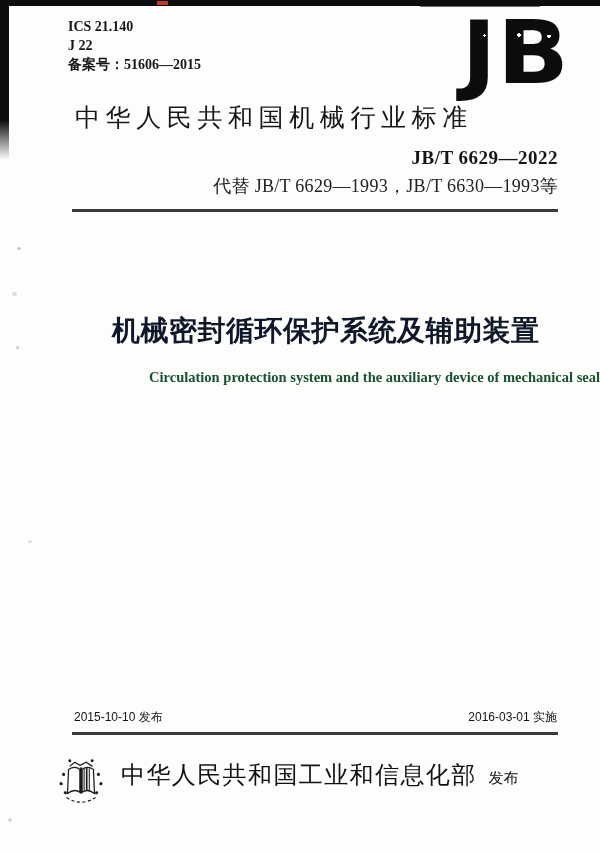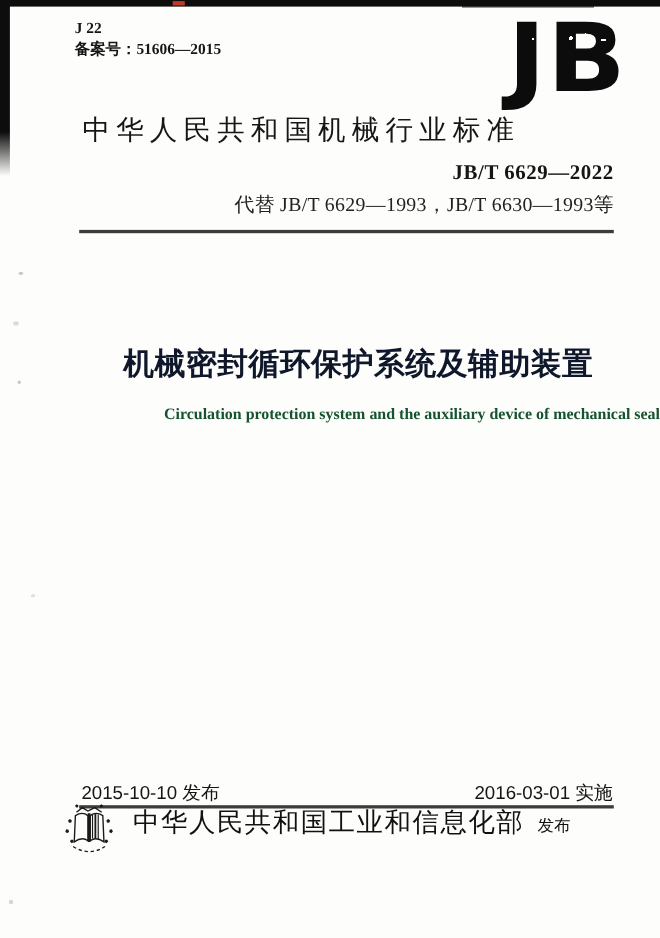--- a/index.html
+++ b/index.html
@@ -51,43 +51,44 @@
   .rule{position:absolute;left:72px;width:486px;background:#3c3c3c;}
   .rule-top{top:209px;height:3px;}
   .rule-bottom{top:732px;height:2.5px;}
 
   .main-title{position:absolute;top:312px;left:112px;white-space:nowrap;
     font-size:28px;font-weight:700;letter-spacing:.5px;color:#0f172a;}
   .en-title{position:absolute;top:369px;left:0;width:600px;text-align:right;
     font-family:"Liberation Serif",serif;font-weight:700;font-size:14.5px;color:#14532d;}
 
   .dates{position:absolute;top:709px;left:74px;right:43px;display:flex;
-    justify-content:space-between;font-size:17px;color:#151515;text-align:right;}
+    justify-content:space-between;font-size:12px;color:#151515;text-align:right;}
 
-  .footer{position:absolute;top:724px;left:0;width:520px;height:60px;}
+  .footer{position:absolute;top:752px;left:0;width:520px;height:60px;}
   .emblem{position:absolute;left:57px;top:4px;}
   .issuer-line{position:absolute;left:121px;top:7px;white-space:nowrap;}
   .issuer{font-size:24px;letter-spacing:1.4px;color:#111;}
   .issuer-action{font-size:15px;margin-left:12px;color:#111;}
 </style>
 </head>
 <body>
 
 <div class="page">
 
   <div class="top-edge"></div>
   <div class="left-edge"></div>
   <div class="red-mark"></div>
   <div class="speck" style="top:247px;left:17px;width:4px;height:3px;"></div>
   <div class="speck" style="top:292px;left:12px;width:5px;height:4px;opacity:.35;"></div>
   <div class="speck" style="top:346px;left:16px;width:3px;height:3px;"></div>
   <div class="speck" style="top:540px;left:28px;width:4px;height:3px;opacity:.3;"></div>
   <div class="speck" style="top:818px;left:8px;width:4px;height:4px;opacity:.4;"></div>
 
   <div class="meta">
+    <div>ICS 21.140</div>
     <div>J 22</div>
     <div>备案号：51606—2015</div>
   </div>
 
   <div class="jb-logo">
     <span class="jb-text">JB</span>
     <div class="jb-distress"></div>
   </div>
 
   <div class="header-title">中华人民共和国机械行业标准</div>

